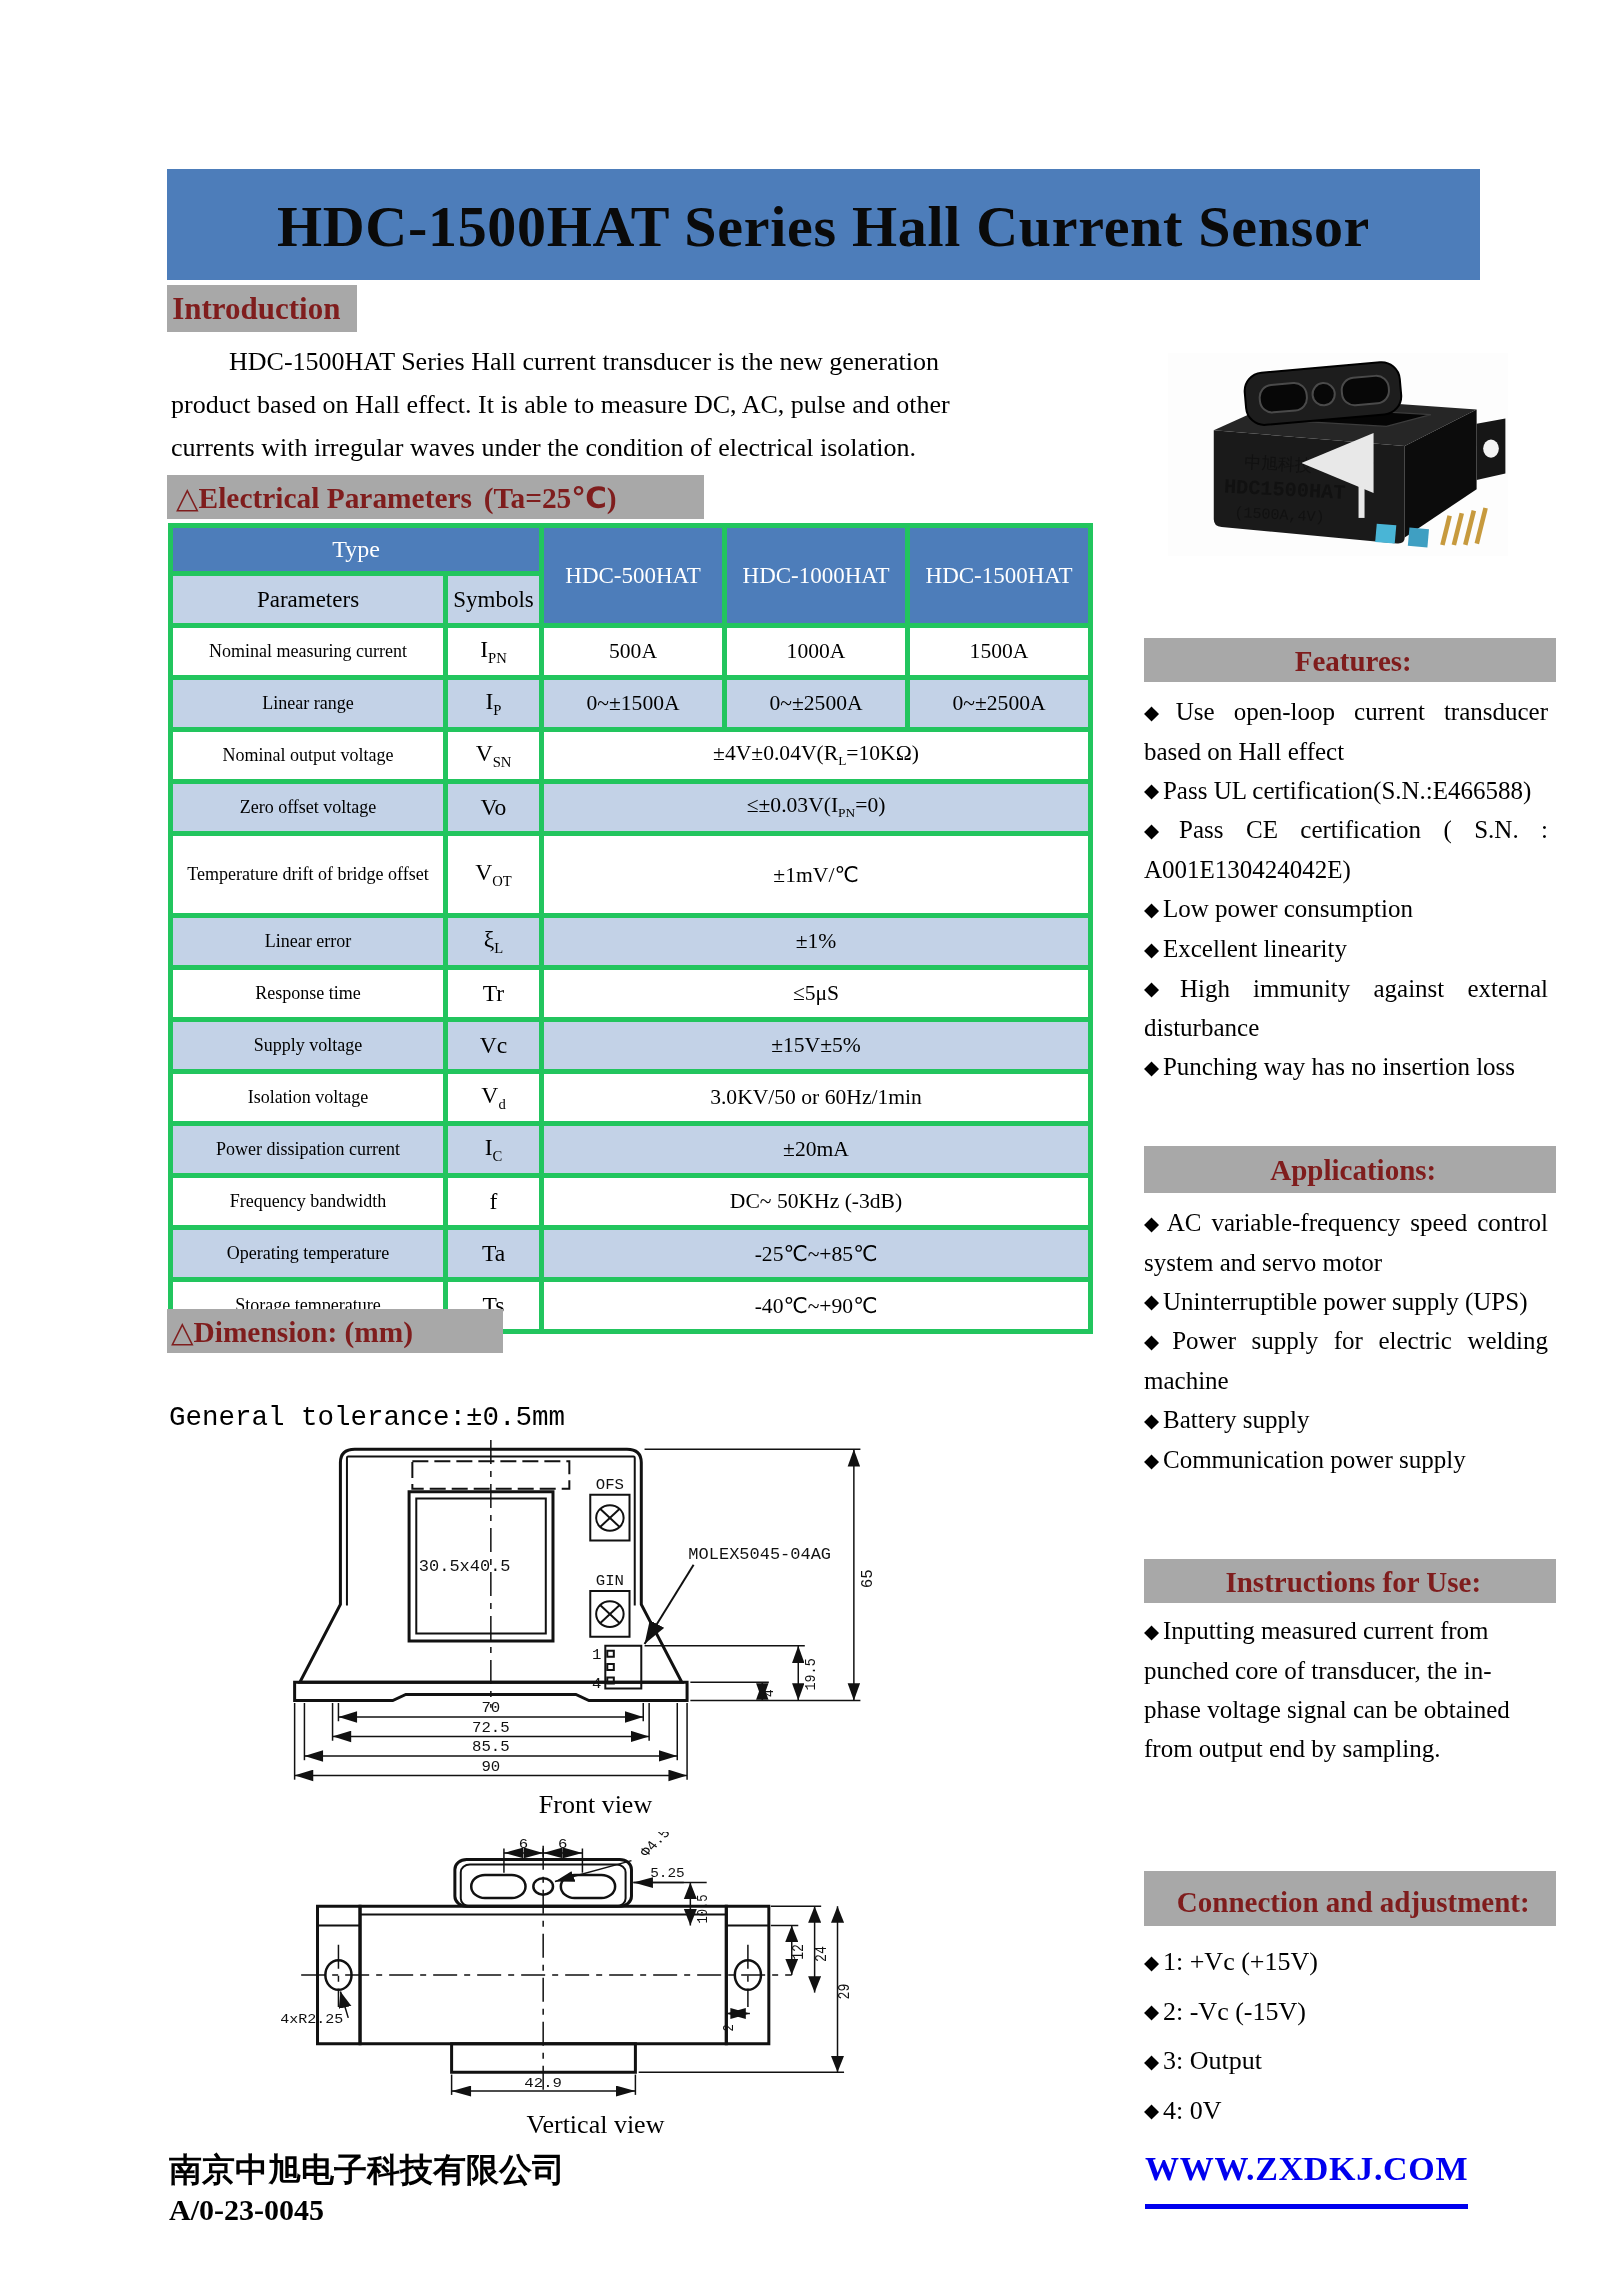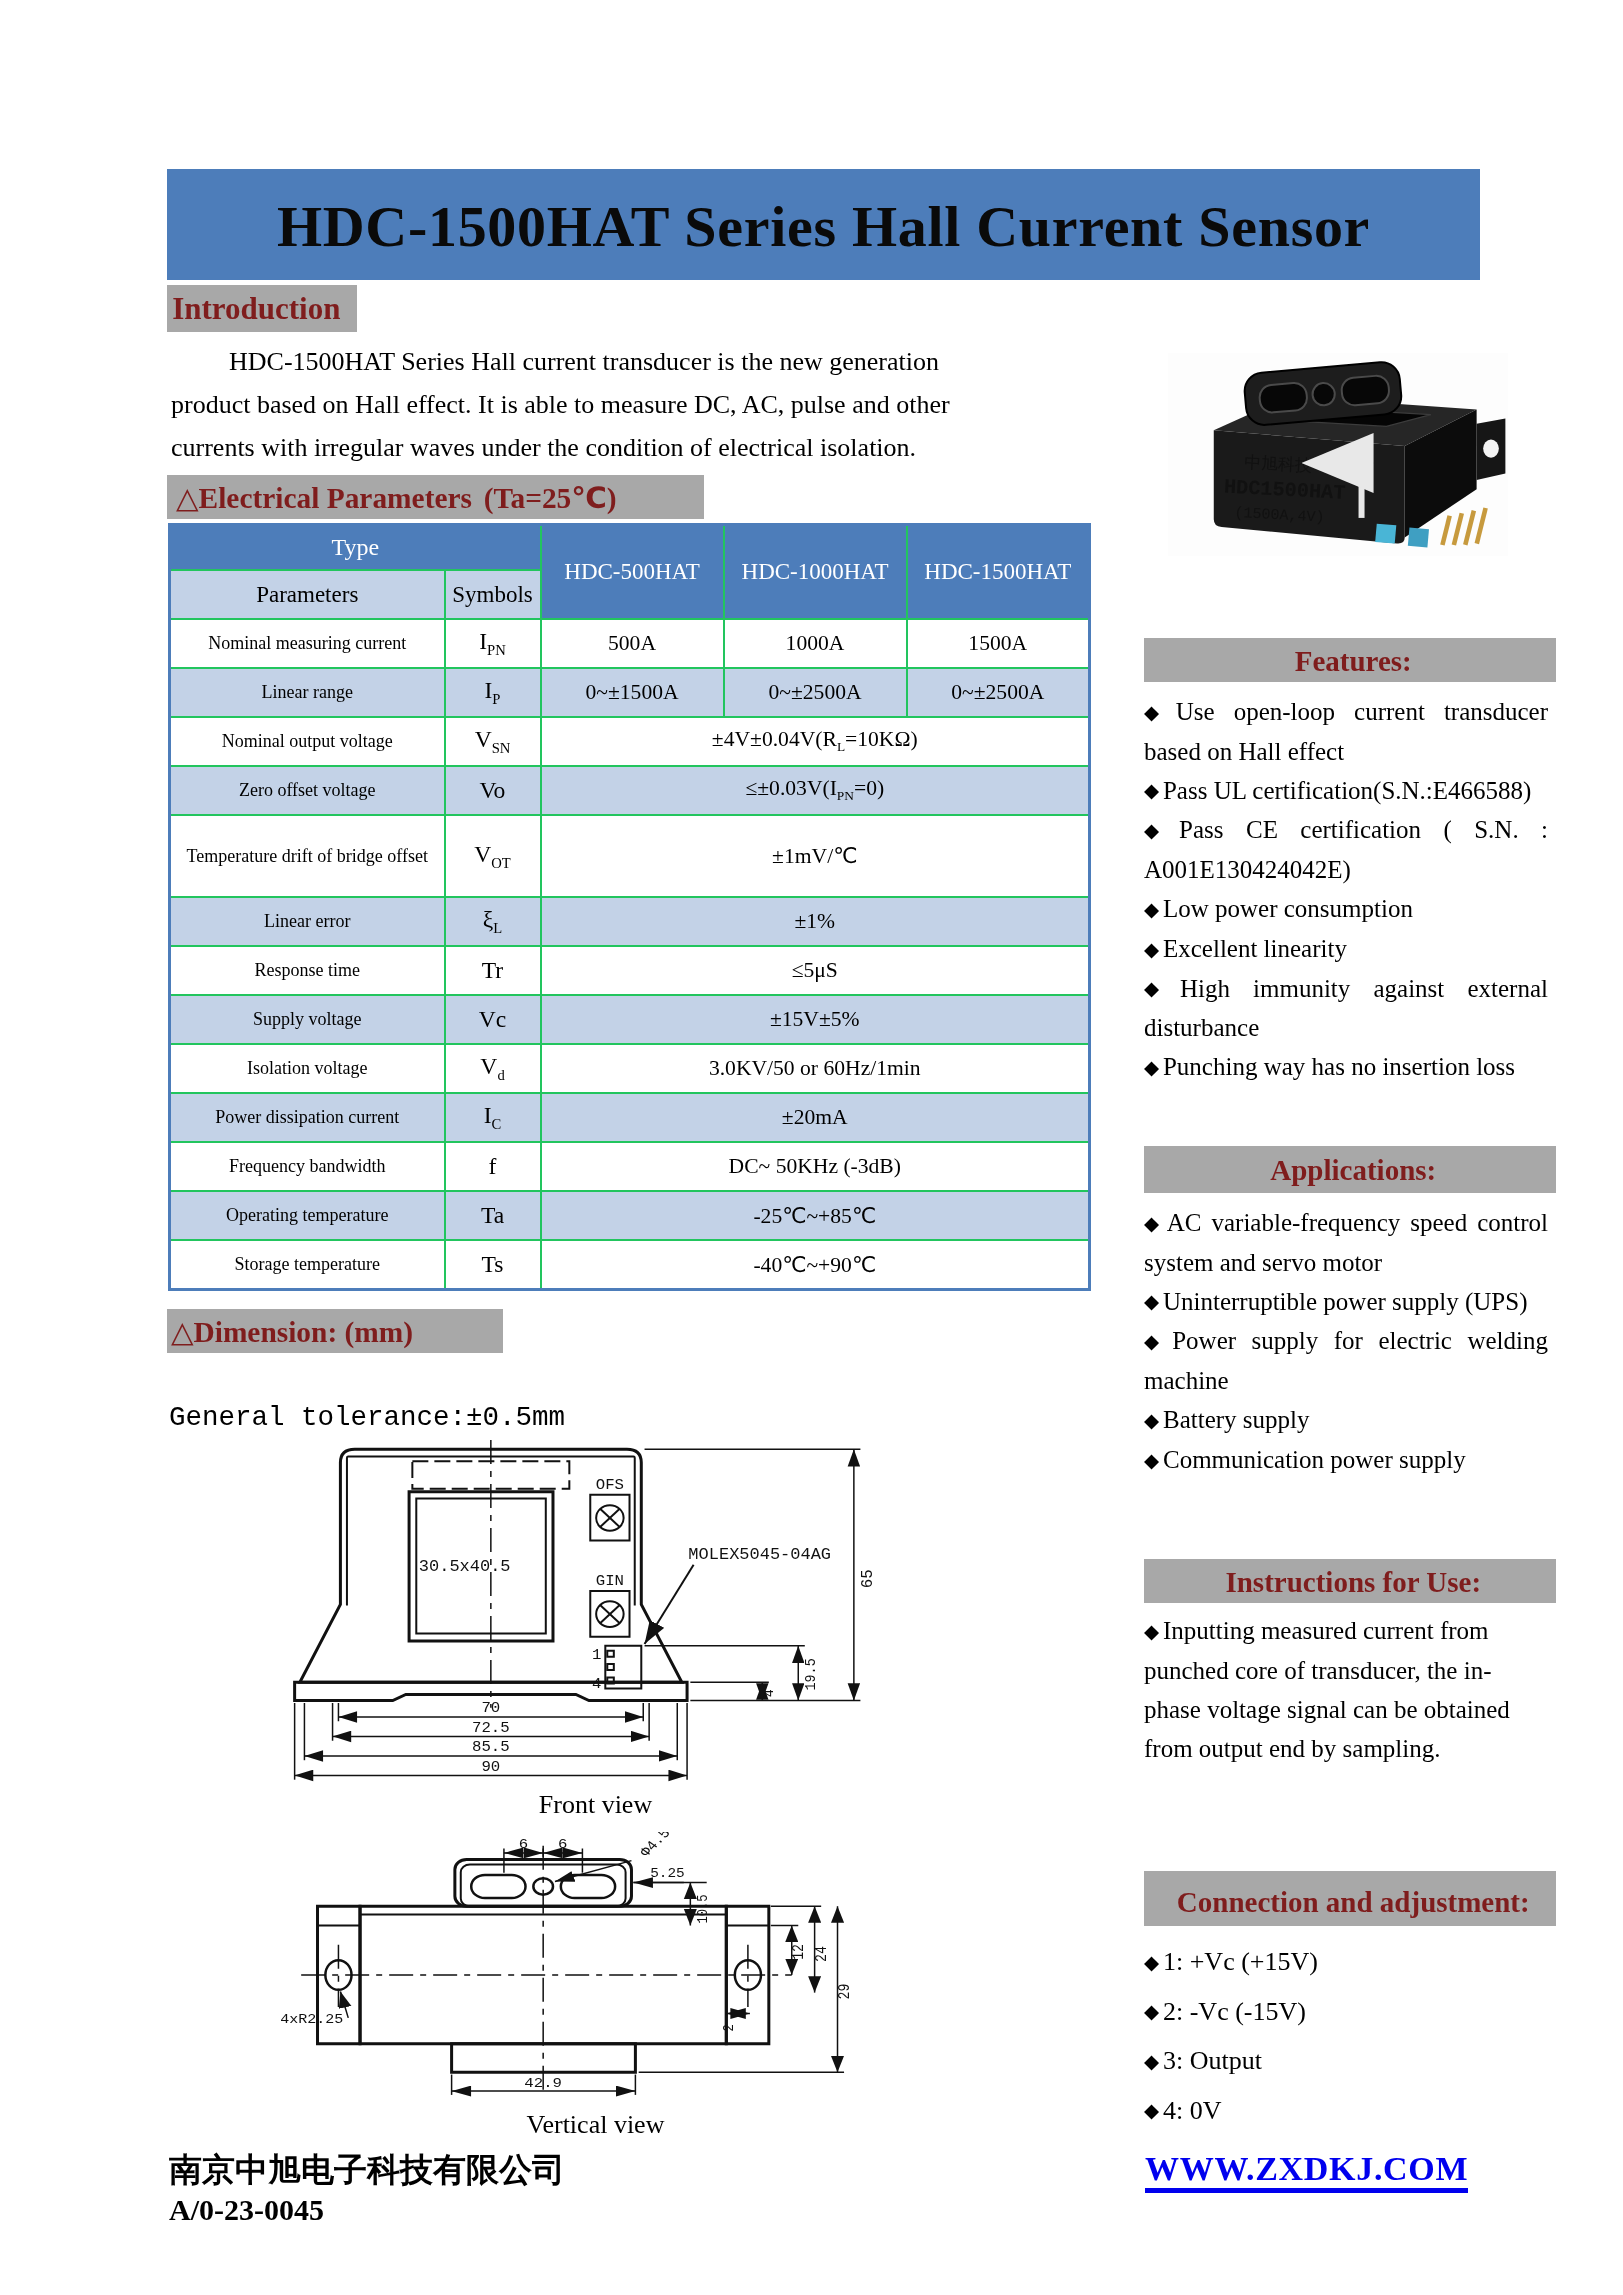--- a/index.html
+++ b/index.html
@@ -20,21 +20,21 @@
   .h-side{width:412px;height:44px;font-size:29px;line-height:46px;padding-left:6.5px;box-sizing:border-box;text-align:center;}
 
   .intro-text{left:171px;top:340px;width:916px;font-size:26px;line-height:43px;text-align:justify;}
   .intro-text .ln1{padding-left:58px;}
 
   .cond{font-weight:bold;margin-left:11.8px;}
 
   
   .etable{left:168px;top:523px;}
   table.params{border-collapse:collapse;table-layout:fixed;width:919px;border:3.3px solid #4d7dba;}
-  table.params th,table.params td{border:2px solid #22c55e;padding:0;overflow:hidden;}
+  table.params th,table.params td{border:5px solid #22c55e;padding:0;overflow:hidden;}
   .c-blue{background:#4d7dba;color:#ffffff;}
   .c-lite{background:#c3d2e7;color:#000;}
   .r-lite td{background:#c3d2e7;}
   .r-white td{background:#ffffff;}
   th.type-cell{height:43px;font-size:24px;font-weight:normal;}
   th.model-cell{font-size:23px;font-weight:normal;}
   th.sub-h{height:47px;font-size:23px;font-weight:normal;}
   td.p-cell{font-size:18px;text-align:center;padding-left:5.2px;height:47px;}
   td.s-cell{font-size:23.6px;text-align:center;}
   td.v-cell{font-size:21.6px;text-align:center;}
@@ -47,21 +47,21 @@
   .bullet{font-family:"DejaVu Sans",sans-serif;font-size:19.6px;vertical-align:1.3px;padding-right:3.9px;}
   .conn-item{font-size:26px;line-height:39px;margin-bottom:9.8px;text-align:left;}
 
   .tol{left:169px;top:1402px;font-family:"Liberation Mono","DejaVu Sans Mono",monospace;font-size:27.5px;}
   .cap{font-size:26px;text-align:center;}
 
   
   .f-company{left:169px;top:2148px;font-size:33px;font-weight:bold;}
   .f-code{left:169px;top:2193px;font-size:30px;font-weight:bold;}
   .f-link{left:1145px;top:2150px;font-size:34px;font-weight:bold;color:#0000ee;
-          text-decoration:none;border-bottom:5.9px solid #0000ee;padding-bottom:0;letter-spacing:0.7px;}
+          text-decoration:none;border-bottom:5.9px solid #0000ee;padding-bottom:16px;letter-spacing:0.7px;}
 
   
   svg text{font-family:"Liberation Mono","DejaVu Sans Mono",monospace;fill:#111;}
   .draw line,.draw path,.draw rect,.draw circle,.draw ellipse,.draw polyline{vector-effect:non-scaling-stroke;}
 </style>
 </head>
 <body>
 
 <div class="page">
 

